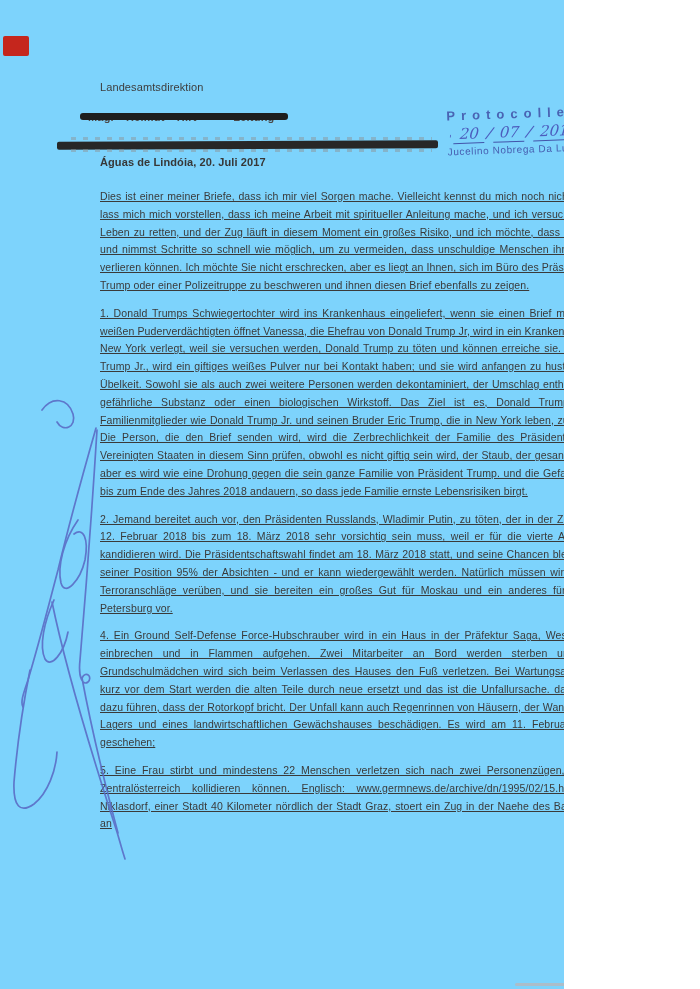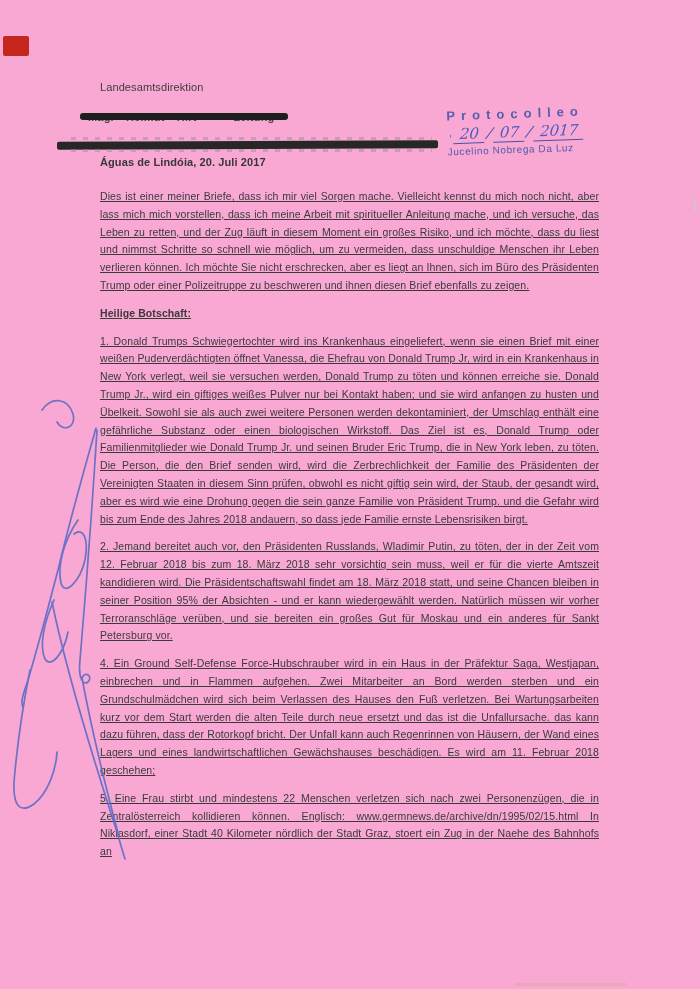--- a/index.html
+++ b/index.html
@@ -1,17 +1,17 @@
 <!DOCTYPE html>
 <html><head>
 <meta charset="utf-8">
 <style>
   html,body { margin:0; padding:0; background:#ffffff; }
   .page {
-    position:relative; width:700px; height:989px; background:#f9a8d4;
+    position:relative; width:564px; height:989px; background:#7dd3fc;
     font-family:"Liberation Sans", sans-serif; overflow:hidden;
   }
   
   .red-marker { position:absolute; left:3px; top:36px; width:26px; height:20px;
     background:#c5261d; border-radius:2px; }
   
   .dept { position:absolute; left:100px; top:81px; font-size:11px; color:#3d3d3d; letter-spacing:0.1px; }
   .redact1 { position:absolute; left:82px; top:105px; padding:2px 6px; }
   .redact1 .r1-text { font-size:11px; font-weight:bold; color:#4a4a4a; letter-spacing:0.2px; word-spacing:9px; white-space:pre; }
   .redact1 .bar { position:absolute; left:-2px; right:-8px; top:8px; height:7px; background:#1e1e1e; border-radius:3px; }
@@ -74,21 +74,20 @@
       <span class="sep">/</span>
       <span class="seg">2017</span>
     </div>
     <div class="stamp-name">Jucelino Nobrega Da Luz</div>
   </div>
 
   <div class="dateline">Águas de Lindóia, 20. Juli 2017</div>
 
   <div class="letter">
     <p>Dies ist einer meiner Briefe, dass ich mir viel Sorgen mache. Vielleicht kennst du mich noch nicht, aber lass mich mich vorstellen, dass ich meine Arbeit mit spiritueller Anleitung mache, und ich versuche, das Leben zu retten, und der Zug läuft in diesem Moment ein großes Risiko, und ich möchte, dass du liest und nimmst Schritte so schnell wie möglich, um zu vermeiden, dass unschuldige Menschen ihr Leben verlieren können. Ich möchte Sie nicht erschrecken, aber es liegt an Ihnen, sich im Büro des Präsidenten Trump oder einer Polizeitruppe zu beschweren und ihnen diesen Brief ebenfalls zu zeigen.</p>
-    <p class="heading">Heilige Botschaft:</p>
     <p>1. Donald Trumps Schwiegertochter wird ins Krankenhaus eingeliefert, wenn sie einen Brief mit einer weißen Puderverdächtigten öffnet Vanessa, die Ehefrau von Donald Trump Jr, wird in ein Krankenhaus in New York verlegt, weil sie versuchen werden, Donald Trump zu töten und können erreiche sie. Donald Trump Jr., wird ein giftiges weißes Pulver nur bei Kontakt haben; und sie wird anfangen zu husten und Übelkeit. Sowohl sie als auch zwei weitere Personen werden dekontaminiert, der Umschlag enthält eine gefährliche Substanz oder einen biologischen Wirkstoff. Das Ziel ist es, Donald Trump oder Familienmitglieder wie Donald Trump Jr. und seinen Bruder Eric Trump, die in New York leben, zu töten. Die Person, die den Brief senden wird, wird die Zerbrechlichkeit der Familie des Präsidenten der Vereinigten Staaten in diesem Sinn prüfen, obwohl es nicht giftig sein wird, der Staub, der gesandt wird, aber es wird wie eine Drohung gegen die sein ganze Familie von Präsident Trump. und die Gefahr wird bis zum Ende des Jahres 2018 andauern, so dass jede Familie ernste Lebensrisiken birgt.</p>
     <p>2. Jemand bereitet auch vor, den Präsidenten Russlands, Wladimir Putin, zu töten, der in der Zeit vom 12. Februar 2018 bis zum 18. März 2018 sehr vorsichtig sein muss, weil er für die vierte Amtszeit kandidieren wird. Die Präsidentschaftswahl findet am 18. März 2018 statt, und seine Chancen bleiben in seiner Position 95% der Absichten - und er kann wiedergewählt werden. Natürlich müssen wir vorher Terroranschläge verüben, und sie bereiten ein großes Gut für Moskau und ein anderes für Sankt Petersburg vor.</p>
     <p>4. Ein Ground Self-Defense Force-Hubschrauber wird in ein Haus in der Präfektur Saga, Westjapan, einbrechen und in Flammen aufgehen. Zwei Mitarbeiter an Bord werden sterben und ein Grundschulmädchen wird sich beim Verlassen des Hauses den Fuß verletzen. Bei Wartungsarbeiten kurz vor dem Start werden die alten Teile durch neue ersetzt und das ist die Unfallursache. das kann dazu führen, dass der Rotorkopf bricht. Der Unfall kann auch Regenrinnen von Häusern, der Wand eines Lagers und eines landwirtschaftlichen Gewächshauses beschädigen. Es wird am 11. Februar 2018 geschehen;</p>
     <p>5. Eine Frau stirbt und mindestens 22 Menschen verletzen sich nach zwei Personenzügen, die in Zentralösterreich kollidieren können. Englisch: www.germnews.de/archive/dn/1995/02/15.html In Niklasdorf, einer Stadt 40 Kilometer nördlich der Stadt Graz, stoert ein Zug in der Naehe des Bahnhofs an</p>
   </div>
 
   <svg class="sig-svg" width="200" height="500" viewBox="0 0 200 500" fill="none" stroke="#5a6bc5" stroke-width="1.7" stroke-linecap="round" opacity="0.88">
 
     <path d="M42,40 C52,26 68,28 73,44 C77,57 63,63 57,52"></path>
 

